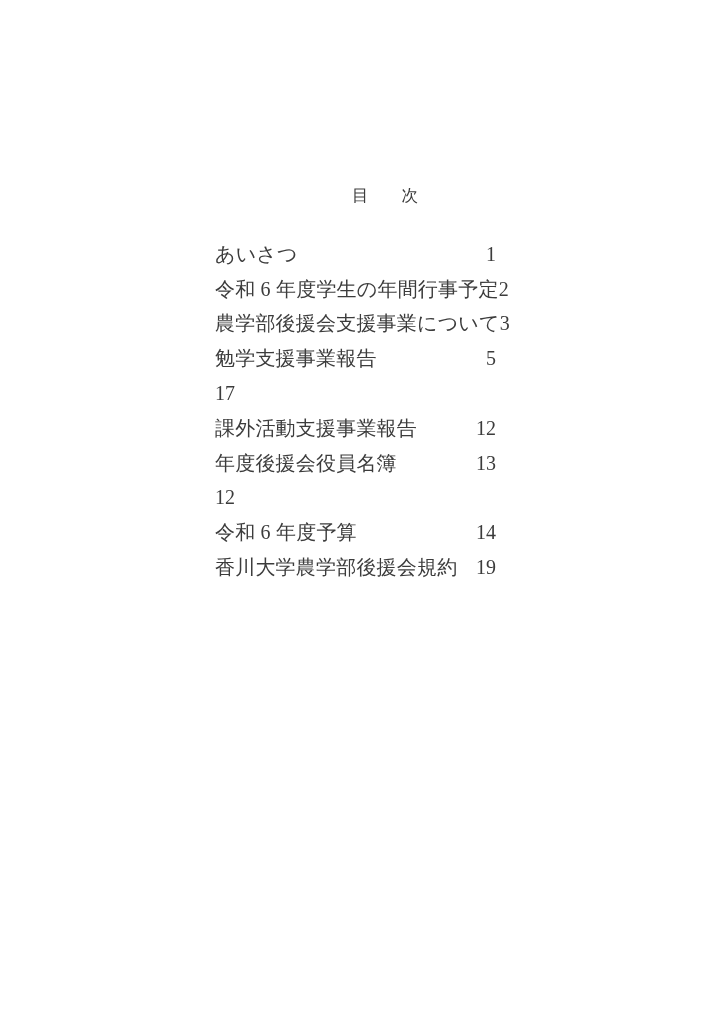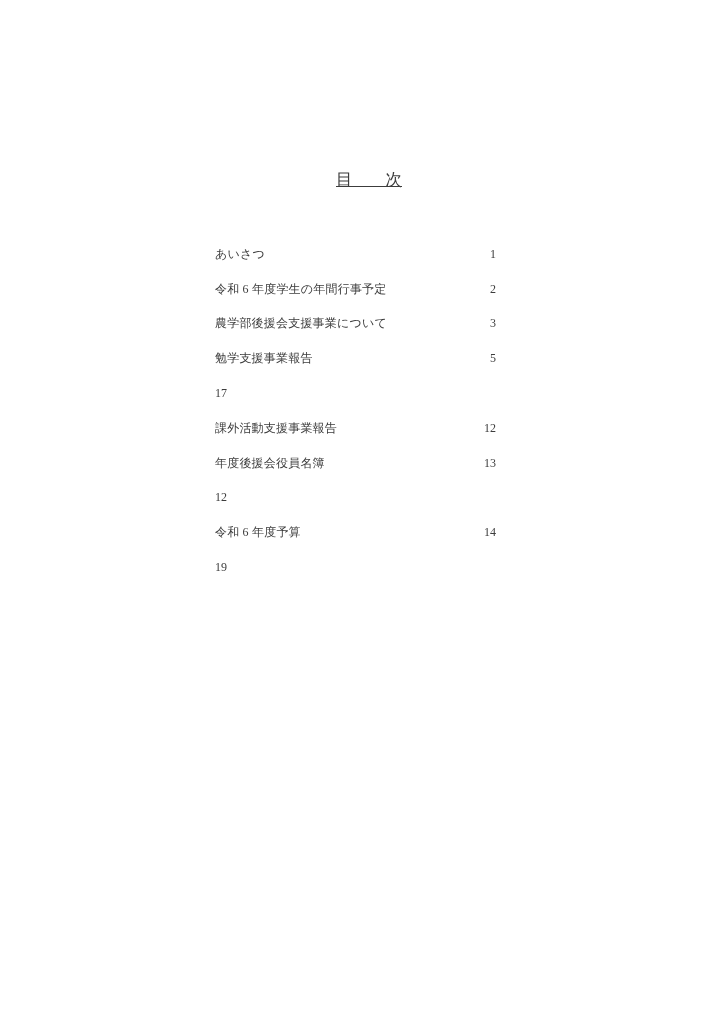--- a/index.html
+++ b/index.html
@@ -21,35 +21,34 @@
     background: #ffffff;
   }
   .doc-title {
     position: absolute;
     left: 336px;
     top: 170px;
     font-size: 16.5px;
     line-height: 20px;
     white-space: pre;
     font-weight: normal;
-    margin: 0;
-    text-decoration: underline;
+    margin: 16px;
   }
   .toc {
     position: absolute;
     left: 215px;
     top: 237px;
     width: 281px;
   }
   .toc-row {
     height: 34.8px;
     display: flex;
     justify-content: space-between;
     align-items: center;
-    font-size: 12px;
+    font-size: 20px;
   }
   .toc-label {
     white-space: pre;
     letter-spacing: 0.2px;
   }
   .toc-page {
     text-align: right;
     font-variant-numeric: lining-nums;
   }
 </style>
@@ -98,16 +97,17 @@
     <span class="toc-page">12</span>
   </div>
 
   <div class="toc-row">
     <span class="toc-label">令和 6 年度予算</span>
     <span class="toc-page">14</span>
   </div>
 
 
   <div class="toc-row">
+    <span class="toc-label">香川大学農学部後援会規約</span>
     <span class="toc-page">19</span>
   </div>
 </div>
 </div>
 
 </body></html>

